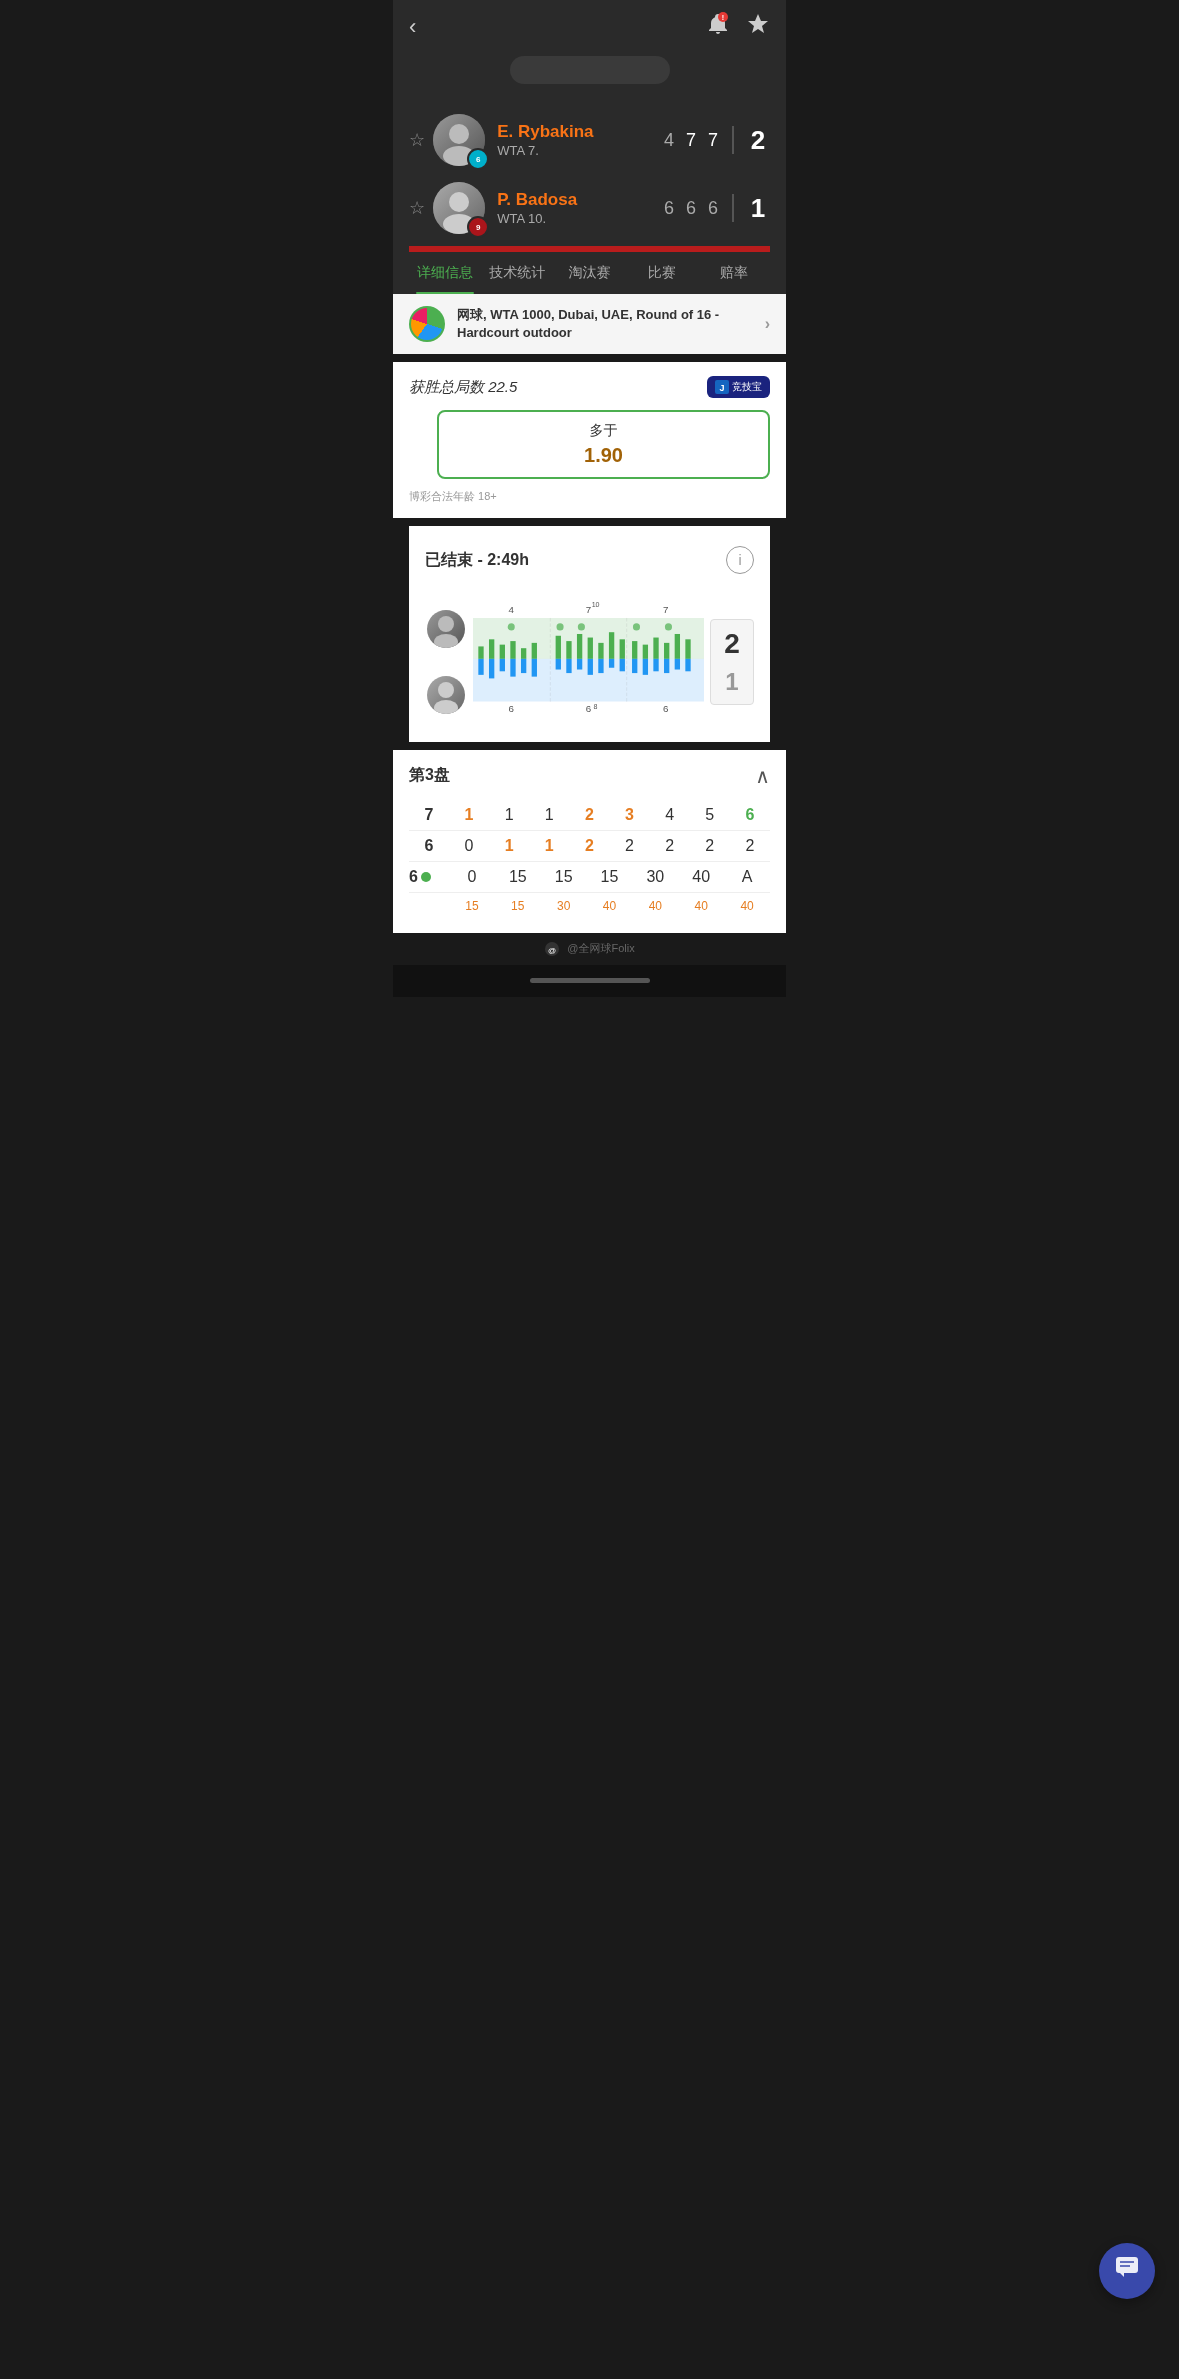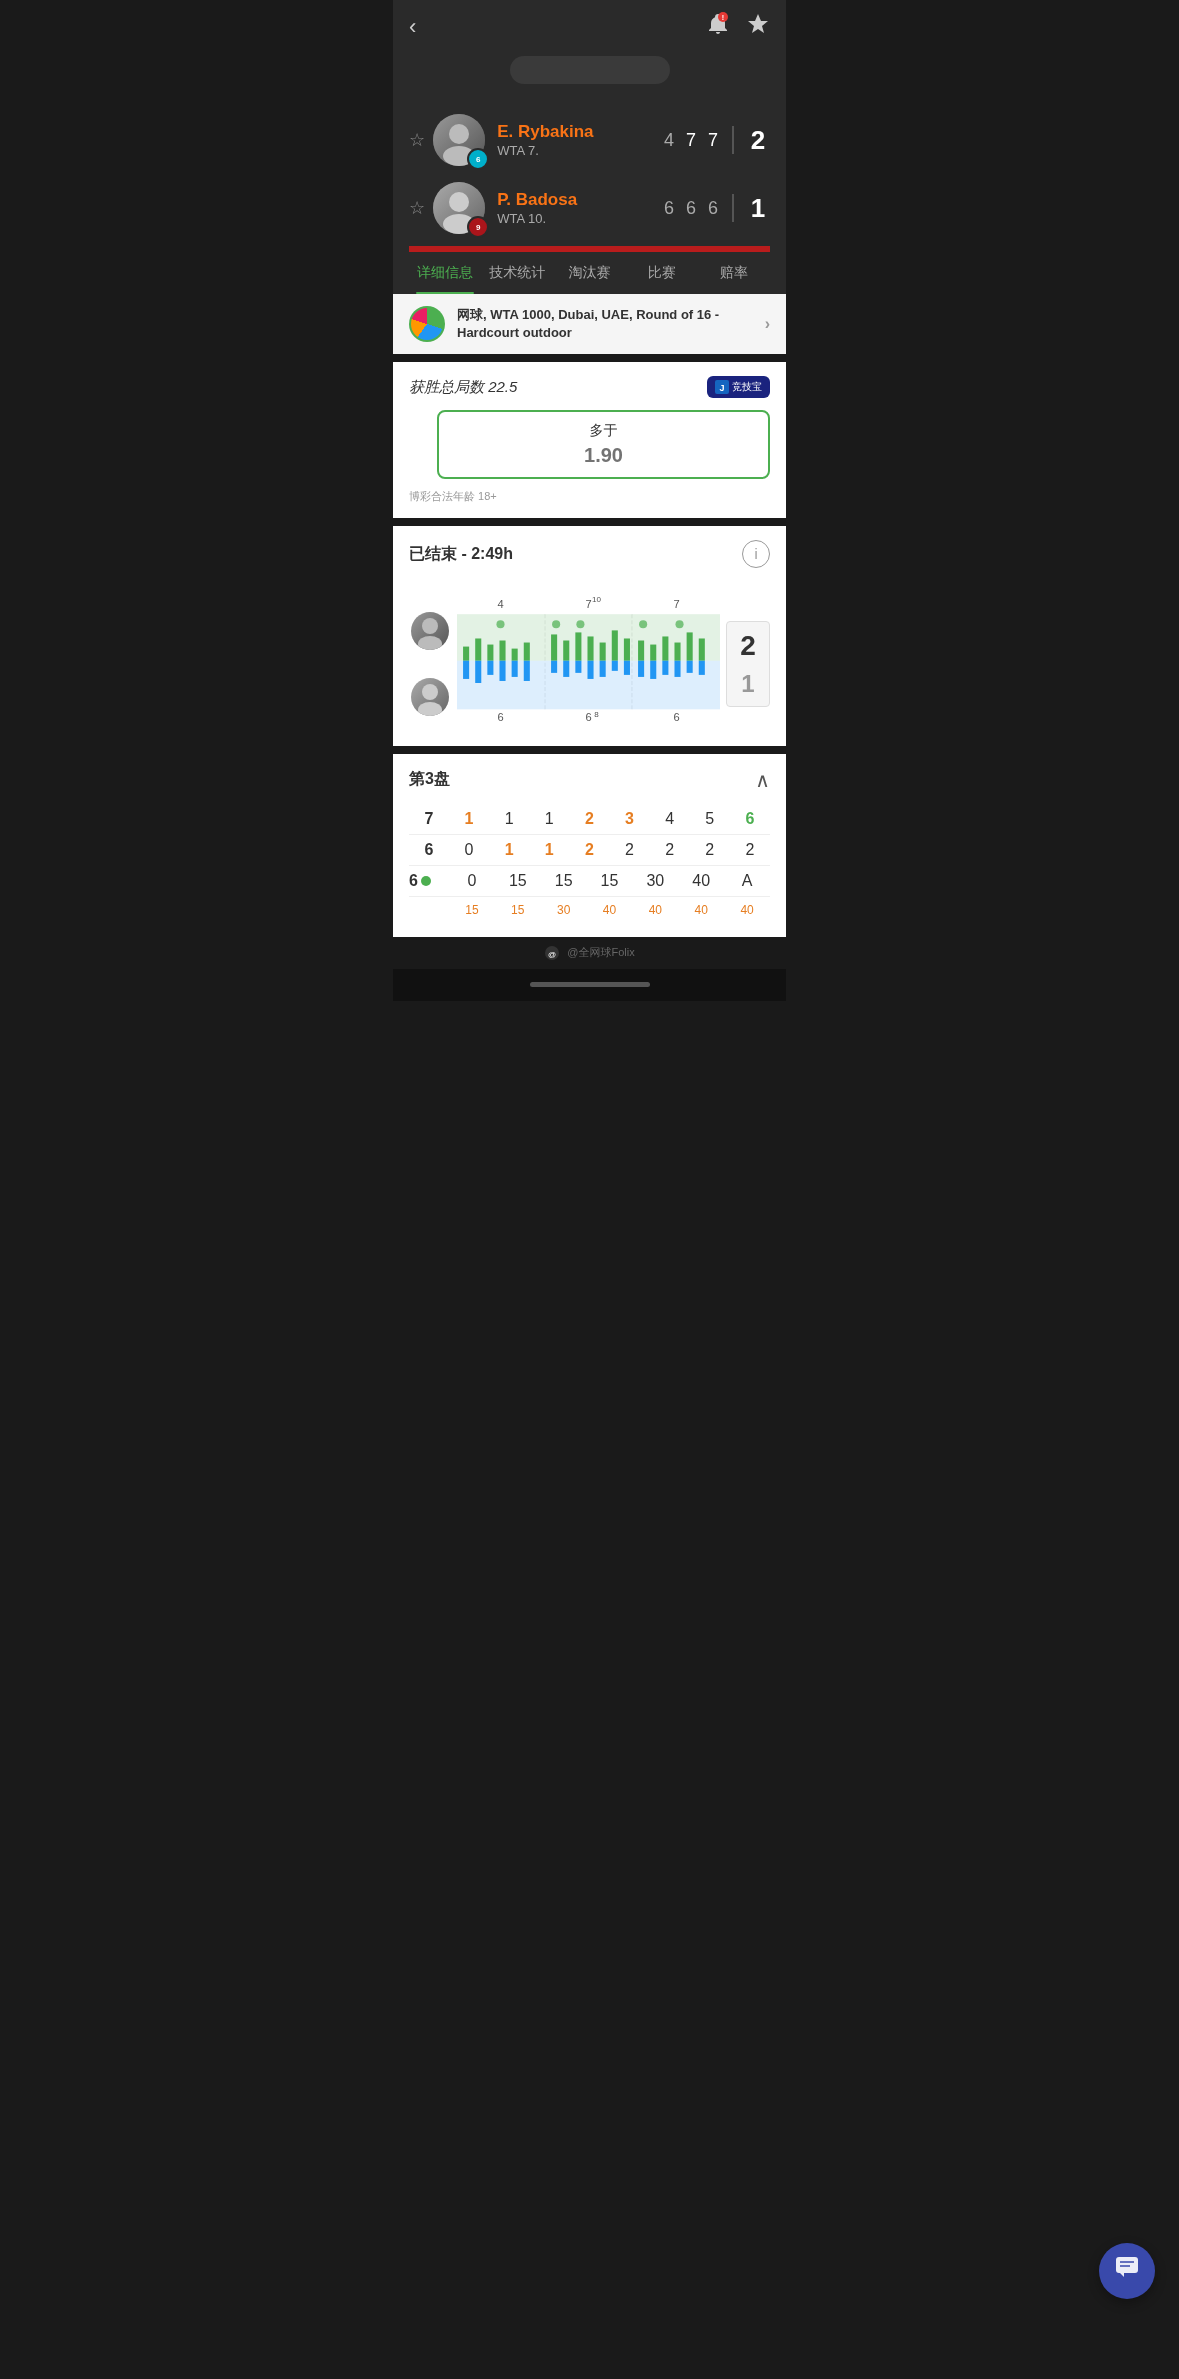--- a/index.html
+++ b/index.html
@@ -234,28 +234,28 @@
     .betting-btn {
       flex: 1;
       border: 2px solid #4CAF50;
       border-radius: 8px;
       padding: 10px 8px;
       text-align: center;
       cursor: pointer;
       background: #fff;
     }
     .betting-label { font-size: 14px; color: #333; }
-    .betting-odds { font-size: 20px; font-weight: 700; color: #737373; margin-top: 4px; }
+    .betting-odds { font-size: 20px; font-weight: 700; color: #a16207; margin-top: 4px; }
     .betting-disclaimer { font-size: 11px; color: #999; margin-top: 10px; }
 
     
     .chart-section {
       background: #fff;
-      margin: 8px 0;
-      padding: 14px 16px;
+      margin: 8px 16px;
+      padding: 20px 16px;
     }
     .chart-title-row {
       display: flex;
       justify-content: space-between;
       align-items: center;
       margin-bottom: 12px;
     }
     .chart-title { font-size: 16px; color: #333; font-weight: 600; }
     .info-btn {
       width: 28px; height: 28px;

